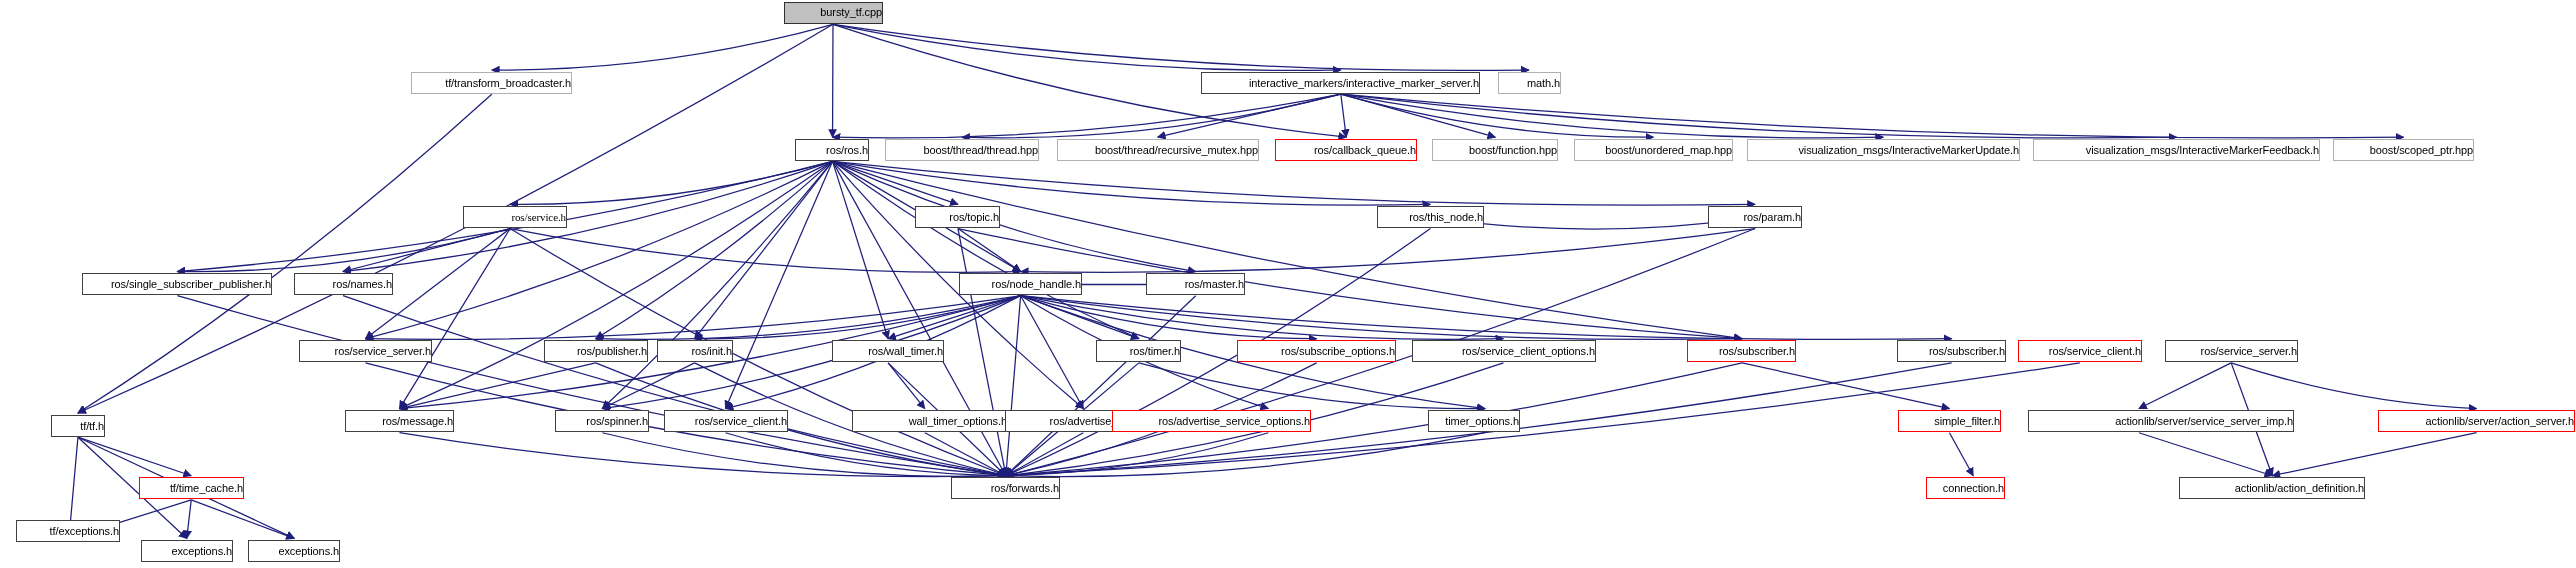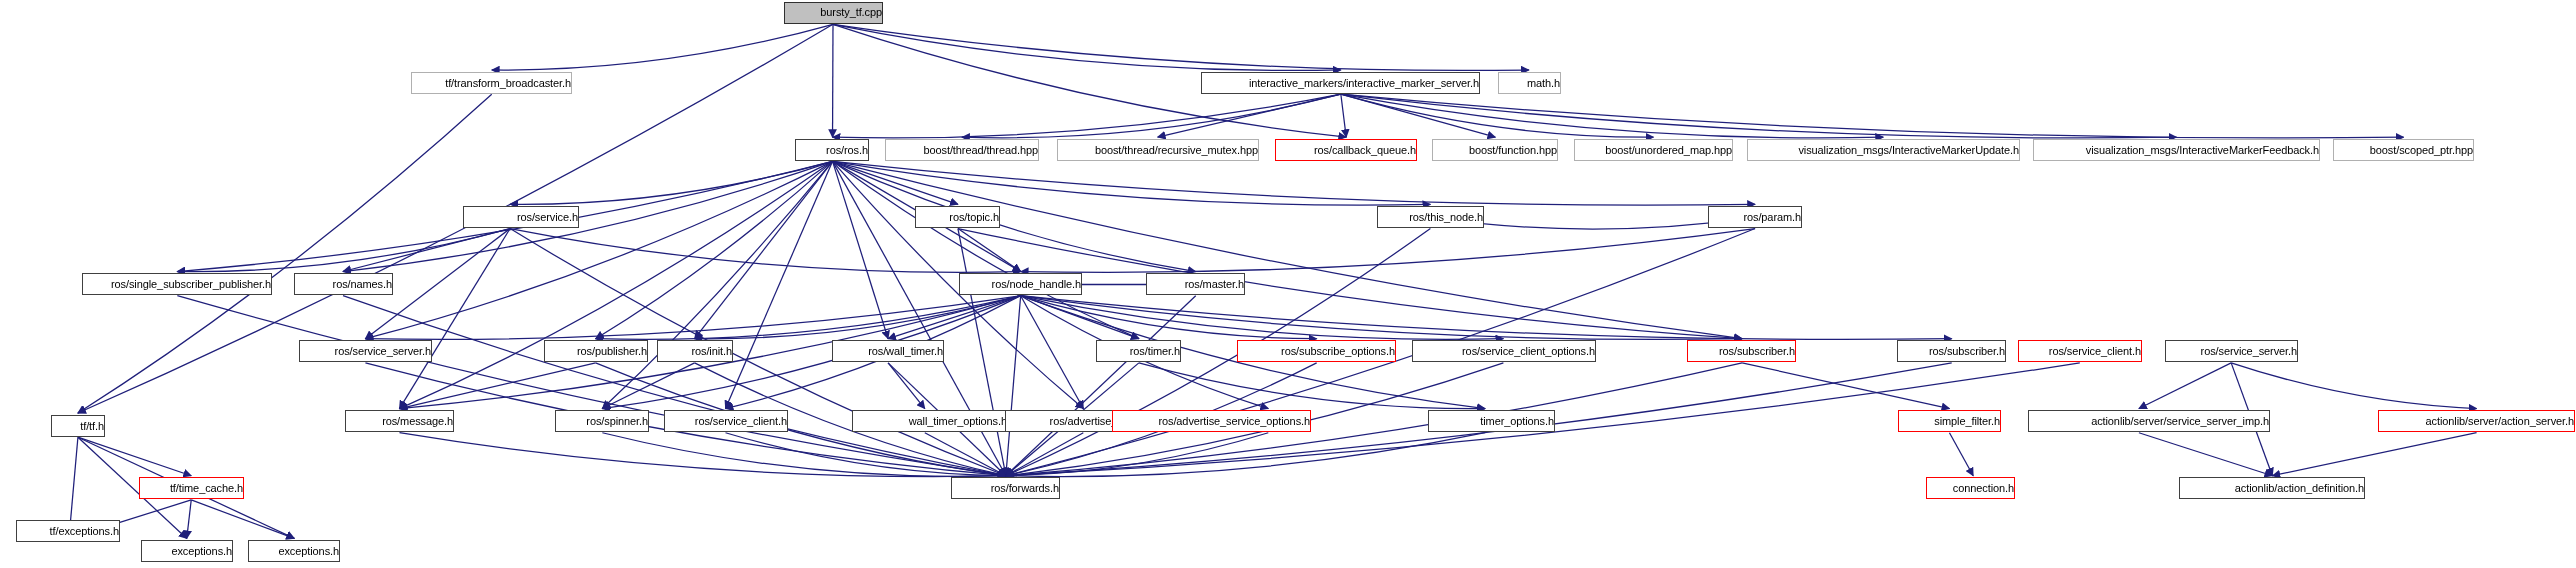--- a/index.html
+++ b/index.html
@@ -163,21 +163,21 @@
       </div>
       <div class="node grey" style="left: 1747px; top: 139px; width: 273px;">
         <span>visualization_msgs/InteractiveMarkerUpdate.h</span>
       </div>
       <div class="node grey" style="left: 2033px; top: 139px; width: 287px;">
         <span>visualization_msgs/InteractiveMarkerFeedback.h</span>
       </div>
       <div class="node grey" style="left: 2333px; top: 139px; width: 141px;">
         <span>boost/scoped_ptr.hpp</span>
       </div>
-      <div class="node" style="left: 463px; top: 206px; width: 116px;">
+      <div class="node" style="left: 463px; top: 206px; width: 104px; font-family: Liberation Serif, serif;">
         <span>ros/service.h</span>
       </div>
       <div class="node" style="left: 915px; top: 206px; width: 85px;">
         <span>ros/topic.h</span>
       </div>
       <div class="node" style="left: 1377px; top: 206px; width: 107px;">
         <span>ros/this_node.h</span>
       </div>
       <div class="node" style="left: 1708px; top: 206px; width: 94px;">
         <span>ros/param.h</span>
@@ -238,42 +238,42 @@
       </div>
       <div class="node" style="left: 852px; top: 410px; width: 156px;">
         <span>wall_timer_options.h</span>
       </div>
       <div class="node" style="left: 1005px; top: 410px; width: 157px;">
         <span>ros/advertise_options.h</span>
       </div>
       <div class="node red" style="left: 1112px; top: 410px; width: 199px;">
         <span>ros/advertise_service_options.h</span>
       </div>
-      <div class="node" style="left: 1428px; top: 410px; width: 127px;">
+      <div class="node" style="left: 1428px; top: 410px; width: 92px;">
         <span>timer_options.h</span>
       </div>
       <div class="node red" style="left: 1898px; top: 410px; width: 103px;">
         <span>simple_filter.h</span>
       </div>
-      <div class="node" style="left: 2028px; top: 410px; width: 242px;">
+      <div class="node" style="left: 2028px; top: 410px; width: 266px;">
         <span>actionlib/server/service_server_imp.h</span>
       </div>
       <div class="node red" style="left: 2378px; top: 410px; width: 197px;">
         <span>actionlib/server/action_server.h</span>
       </div>
       <div class="node" style="left: 51px; top: 415px; width: 54px;">
         <span>tf/tf.h</span>
       </div>
       <div class="node red" style="left: 139px; top: 477px; width: 105px;">
         <span>tf/time_cache.h</span>
       </div>
       <div class="node" style="left: 951px; top: 477px; width: 109px;">
         <span>ros/forwards.h</span>
       </div>
-      <div class="node red" style="left: 1926px; top: 477px; width: 89px;">
+      <div class="node red" style="left: 1926px; top: 477px; width: 79px;">
         <span>connection.h</span>
       </div>
       <div class="node" style="left: 2179px; top: 477px; width: 186px; padding-left: 44px;">
         <span>actionlib/action_definition.h</span>
       </div>
       <div class="node" style="left: 16px; top: 520px; width: 104px;">
         <span>tf/exceptions.h</span>
       </div>
       <div class="node" style="left: 141px; top: 540px; width: 92px;">
         <span>exceptions.h</span>

